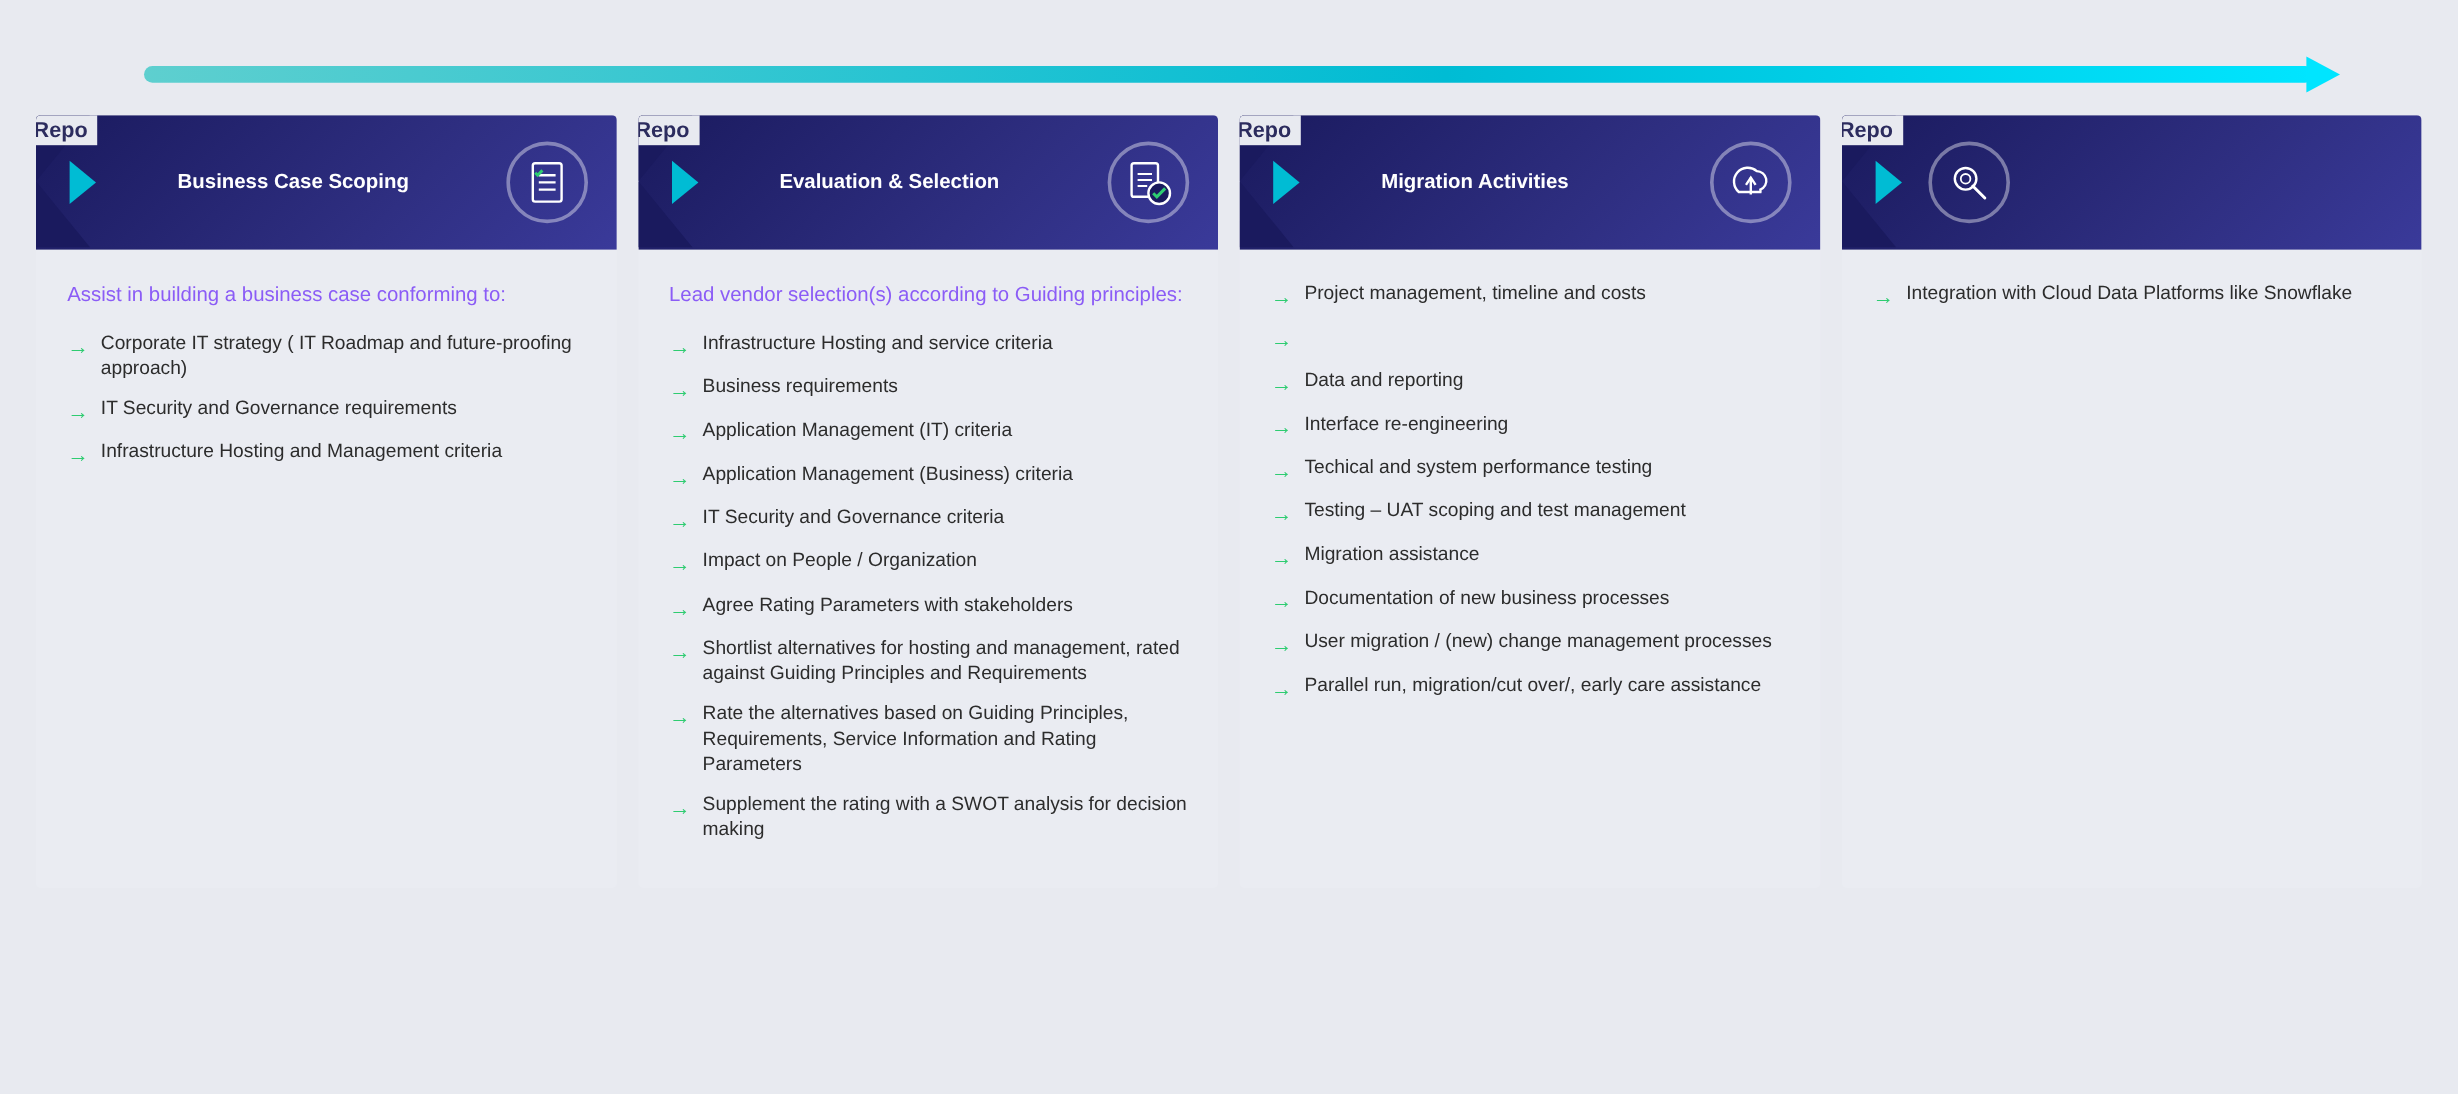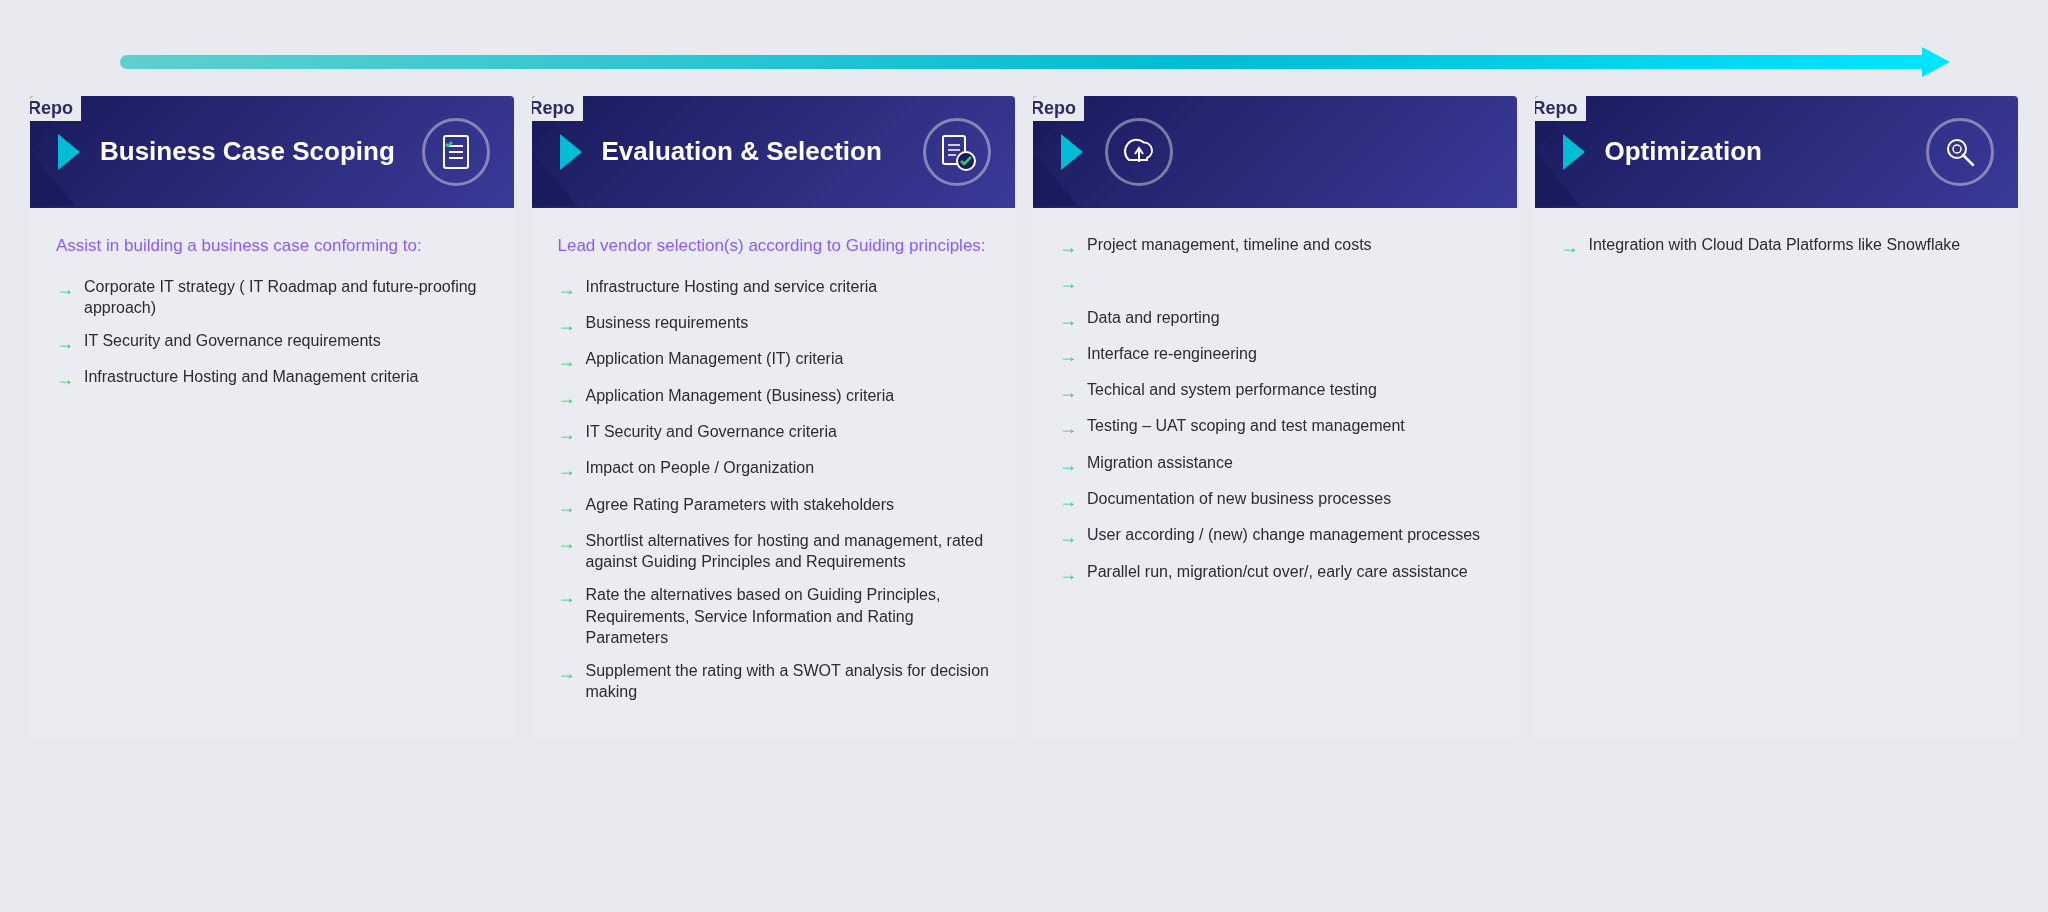--- a/index.html
+++ b/index.html
@@ -125,24 +125,25 @@
       border-bottom: 18px solid transparent;
       z-index: 2;
     }
 
     .phase-header-text {
       flex: 1;
       padding-left: 10px;
     }
 
     .phase-title {
-      font-size: 26px;
+      font-size: 17px;
       font-weight: 600;
       color: white;
       line-height: 1.2;
+      margin-left: 48px;
     }
 
     .report-label {
       position: absolute;
       top: 0;
       left: -10px;
       background: #e8eaf0;
       color: #2c2c5e;
       font-size: 18px;
       font-weight: 600;
@@ -316,20 +317,23 @@
               <span class="bullet-arrow">→</span>
               <span>Supplement the rating with a SWOT analysis for decision making</span>
             </li>
           </ul>
         </div>
       </div>
       <div class="phase-col">
         <div class="phase-header">
           <div class="report-label">Repo</div>
           <div class="chevron-left"></div>
+          <div class="phase-header-text">
+            <div class="phase-title">Migration Activities</div>
+          </div>
           <div class="phase-icon">
             <svg viewBox="0 0 40 40" width="40" height="40" fill="none" stroke="white" stroke-width="2">
       <path d="M28 26a8 8 0 0 0-3-15.4A10 10 0 1 0 10 28h18a6 6 0 0 0 0-2z" stroke="white" stroke-width="2"></path>
       <polyline points="16,22 20,16 24,22" stroke="white" stroke-width="2" fill="none"></polyline>
       <line x1="20" y1="16" x2="20" y2="30" stroke="white" stroke-width="2"></line>
     </svg>
           </div>
         </div>
         <div class="phase-body">
           <ul class="bullet-list">
@@ -359,36 +363,33 @@
             <li>
               <span class="bullet-arrow">→</span>
               <span>Migration assistance</span>
             </li>
             <li>
               <span class="bullet-arrow">→</span>
               <span>Documentation of new business processes</span>
             </li>
             <li>
               <span class="bullet-arrow">→</span>
-              <span>User according / (new) change management processes</span>
+              <span>User migration / (new) change management processes</span>
             </li>
             <li>
               <span class="bullet-arrow">→</span>
               <span>Parallel run, migration/cut over/, early care assistance</span>
             </li>
           </ul>
         </div>
       </div>
       <div class="phase-col">
         <div class="phase-header">
           <div class="report-label">Repo</div>
           <div class="chevron-left"></div>
-          <div class="phase-header-text">
-            <div class="phase-title">Optimization</div>
-          </div>
           <div class="phase-icon">
             <svg viewBox="0 0 40 40" width="40" height="40" fill="none" stroke="white" stroke-width="2">
       <circle cx="17" cy="17" r="9" stroke="white" stroke-width="2"></circle>
       <line x1="23" y1="23" x2="33" y2="33" stroke="white" stroke-width="2.5" stroke-linecap="round"></line>
       <circle cx="17" cy="17" r="4" stroke="white" stroke-width="1.5"></circle>
     </svg>
           </div>
         </div>
         <div class="phase-body">
           <ul class="bullet-list">

